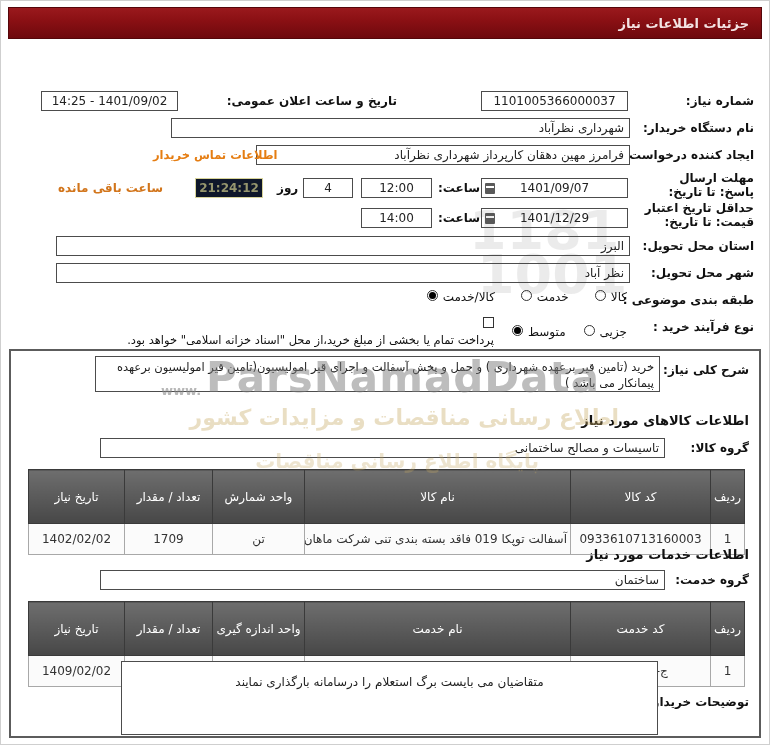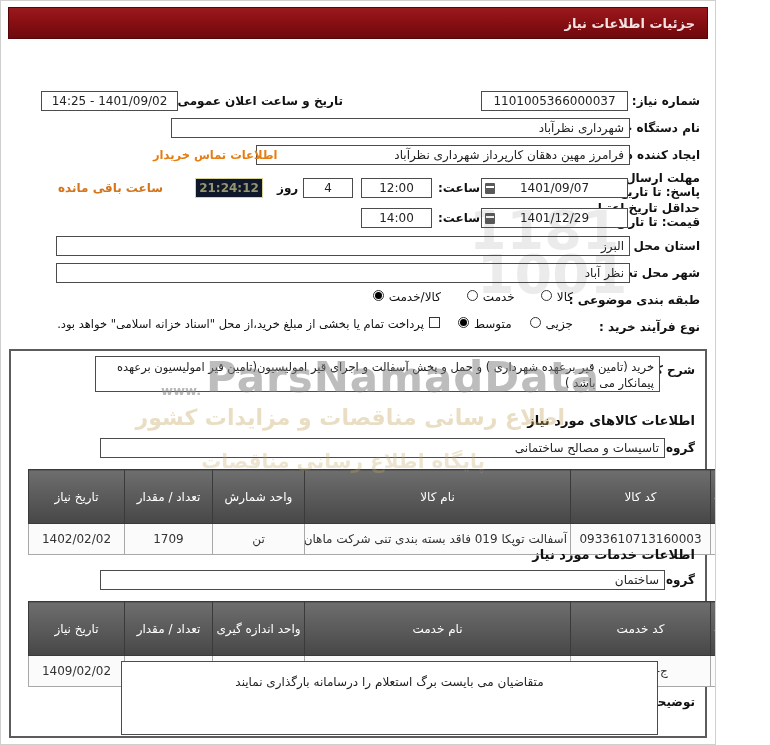--- a/index.html
+++ b/index.html
@@ -1,17 +1,17 @@
 <!DOCTYPE html>
 <html><head>
 <meta charset="utf-8">
 <style>
   html,body{margin:0;padding:0;background:#ffffff;}
   body{font-family:"DejaVu Sans","Liberation Sans",sans-serif;}
-  #page{position:relative;width:716px;height:745px;background:#fff;direction:rtl;overflow:hidden;border:1px solid #cfcfcf;box-sizing:border-box;}
+  #page{position:relative;width:770px;height:745px;background:#fff;direction:rtl;overflow:hidden;border:1px solid #cfcfcf;box-sizing:border-box;}
   .banner{position:absolute;left:7px;right:7px;top:6px;height:32px;background:linear-gradient(180deg,#9a191d 0%,#8b1014 40%,#6e090d 100%);border:1px solid #55060a;display:flex;align-items:center;box-sizing:border-box;}
   .banner-title{color:#f3e3e3;font-size:13px;font-weight:bold;padding-right:12px;}
   .lbl{position:absolute;font-size:12px;font-weight:bold;color:#111;white-space:nowrap;}
   .lblblock{position:absolute;font-size:12px;font-weight:bold;color:#111;width:112px;text-align:right;line-height:14px;}
   .inp{position:absolute;box-sizing:border-box;height:20px;border:1px solid #4c4c4c;background:#fff;font-size:12px;color:#222;display:flex;align-items:center;padding:0 5px;white-space:nowrap;overflow:hidden;}
   .inp.center{justify-content:center;}
   .num{direction:ltr;}
   .link{position:absolute;font-size:11.5px;color:#e57d12;white-space:nowrap;cursor:pointer;font-weight:bold;}
   .timer{position:absolute;box-sizing:border-box;height:20px;background:#0f172a;border:1px solid #d8d49a;color:#96966e;font-weight:bold;font-size:12px;display:flex;align-items:center;justify-content:center;}
   .timer-lbl{position:absolute;font-size:12px;font-weight:bold;color:#d2751b;white-space:nowrap;}
@@ -105,21 +105,21 @@
   <span class="lbl" style="right:15px;top:319px;">نوع فرآیند خرید :</span>
   <div class="optgroup" style="right:142px;top:316px;gap:18px;">
     <span class="opt">
       <span>جزیی</span>
       <span class="radio"></span>
     </span>
     <span class="opt">
       <span>متوسط</span>
       <span class="radio on"></span>
     </span>
-    <span class="opt" style="font-size:11.5px;">
+    <span class="opt" style="font-size:11.5px;flex-direction:column;">
       <span class="chkbox"></span>
       <span>پرداخت تمام یا بخشی از مبلغ خرید،از محل "اسناد خزانه اسلامی" خواهد بود.</span>
     </span>
   </div>
 
   <div class="section">
 
     <span class="sec-lbl" style="right:10px;top:12px;">شرح کلی نیاز:</span>
     <div class="box desc-box" style="left:84px;top:5px;width:565px;height:36px;">خرید (تامین قیر برعهده شهرداری ) و حمل و پخش آسفالت و اجرای قیر امولیسیون(تامین قیر امولیسیون برعهده پیمانکار می باشد )</div>
 

